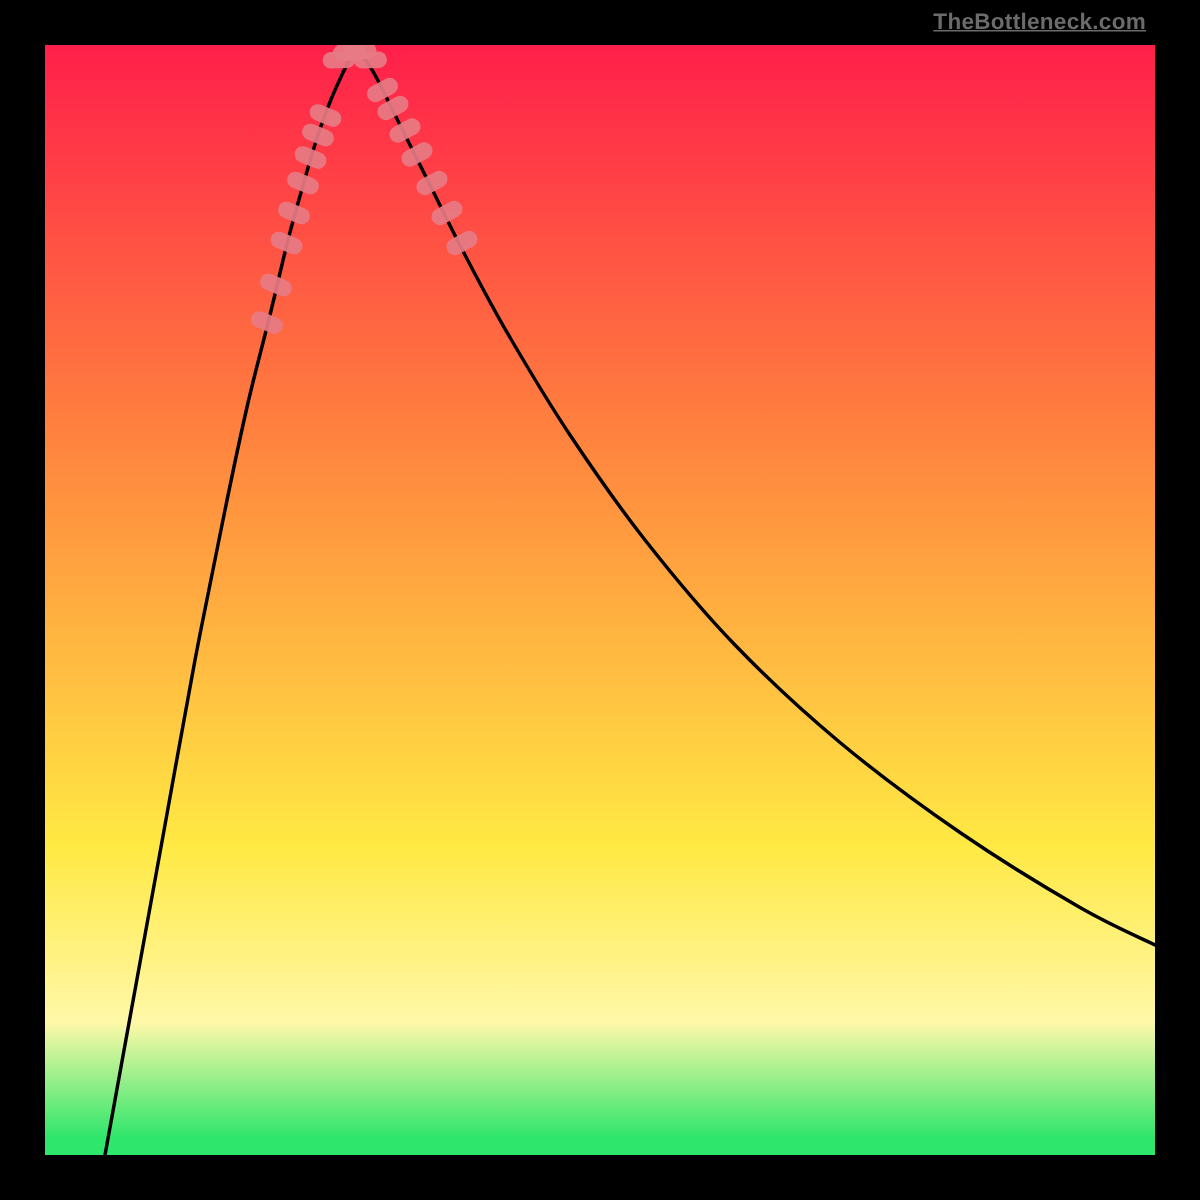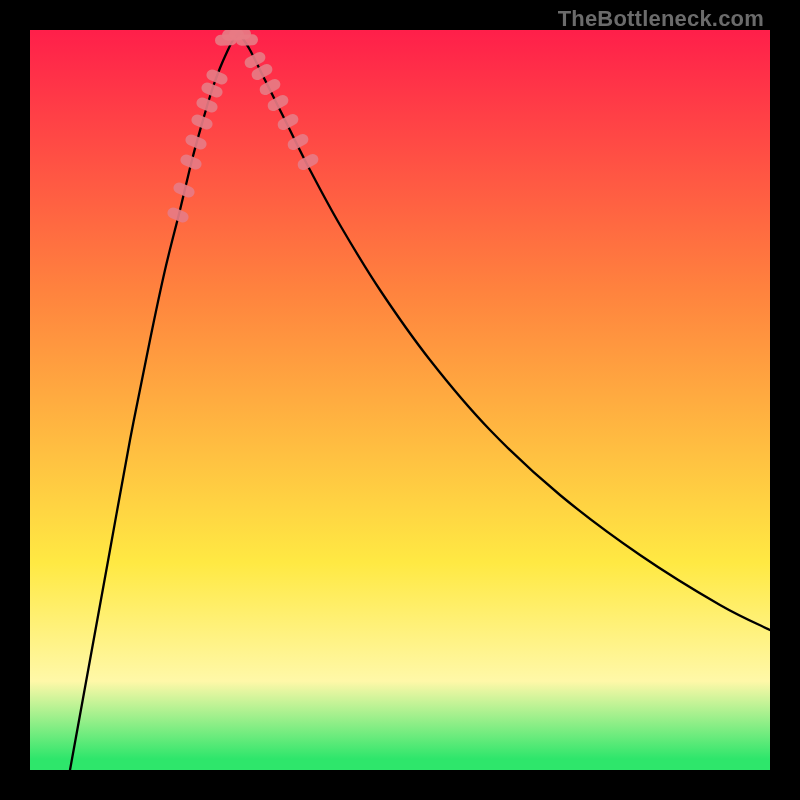--- a/index.html
+++ b/index.html
@@ -31,24 +31,25 @@
     left: 0;
     top: 0;
     width: 740px;
     height: 740px;
     overflow: visible;
   }
   .watermark {
     position: absolute;
     top: 6px;
     right: 36px;
-    font-size: 22px;
+    font-size: 15px;
     font-weight: 600;
     color: #6b6b6b;
     letter-spacing: 0.2px;
+    text-decoration: underline;
   }
 </style>
 </head>
 <body>
 
 <div class="watermark">TheBottleneck.com</div>
 
 <div class="frame">
 
   <svg class="gradient" viewBox="0 0 740 740" preserveAspectRatio="none">

